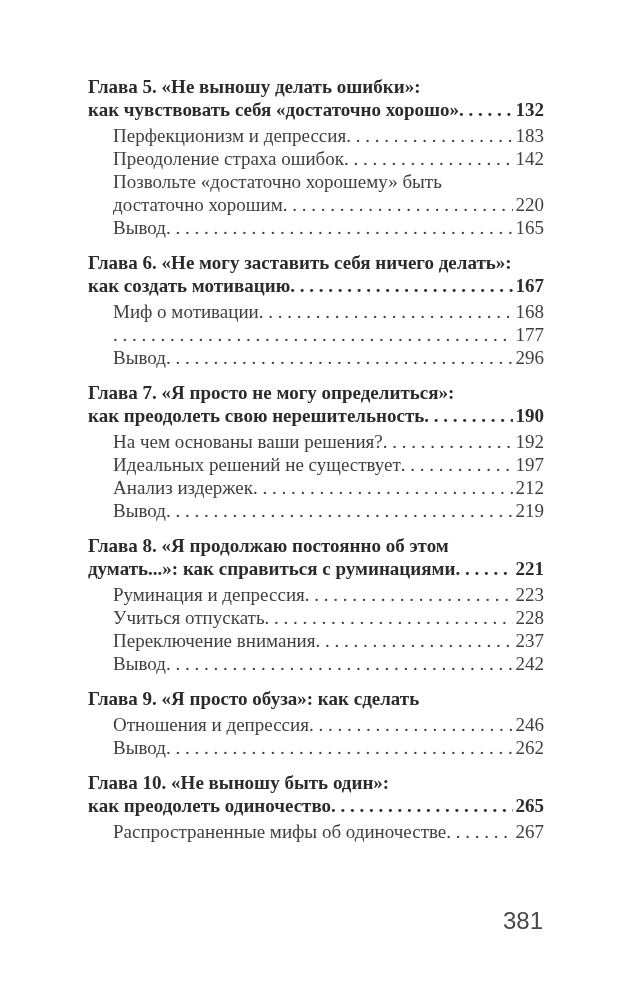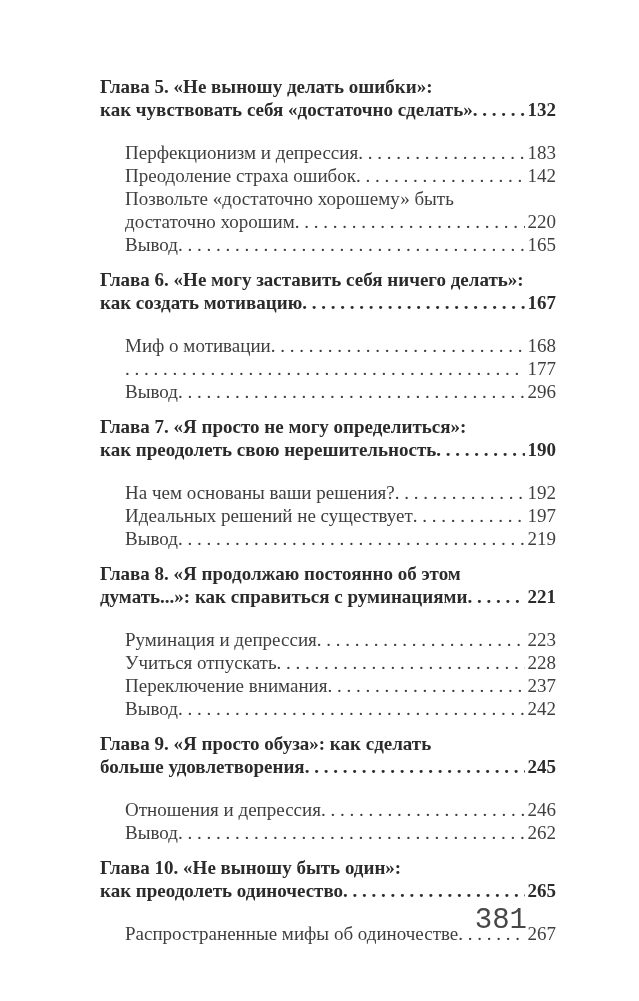--- a/index.html
+++ b/index.html
@@ -7,58 +7,58 @@
     width: 639px;
     height: 1001px;
     background: #ffffff;
     position: relative;
     overflow: hidden;
     font-family: "Liberation Serif", serif;
     color: #3f3f3f;
   }
   .toc {
     position: absolute;
-    left: 100px;
+    left: 88px;
     top: 75px;
     width: 456px;
   }
   .toc-section + .toc-section { margin-top: 12px; }
   .line, .row {
     font-size: 19px;
     line-height: 23px;
     white-space: nowrap;
   }
   .row { display: flex; }
   .h { font-weight: bold; color: #2b2b2b; }
   .label { flex: 0 0 auto; }
   .dots { flex: 1 1 auto; overflow: hidden; }
   .dots::after {
     content: " . . . . . . . . . . . . . . . . . . . . . . . . . . . . . . . . . . . . . . . . . . . . . . . . . . . . . . . . . . . . . . . . . . . . . .";
   }
   .pg { flex: 0 0 auto; padding-left: 3px; }
-  .items { margin-top: 20px; padding-left: 25px; }
+  .items { margin-top: 3px; padding-left: 25px; }
   .footer-page {
     position: absolute;
     top: 908px;
-    right: 112px;
-    font-family: Liberation Mono, monospace;
-    font-size: 29px;
+    right: 96px;
+    font-family: Liberation Sans, sans-serif;
+    font-size: 24px;
     line-height: 26px;
     color: #474747;
   }
 </style>
 </head>
 <body>
 
 <div class="toc">
 
   <section class="toc-section">
     <div class="line h">Глава 5. «Не выношу делать ошибки»:</div>
     <div class="row h">
-      <span class="label">как чувствовать себя «достаточно сделать»</span>
+      <span class="label">как чувствовать себя «достаточно хорошо»</span>
       <span class="dots"></span>
       <span class="pg">132</span>
     </div>
     <div class="items">
       <div class="row">
         <span class="label">Перфекционизм и депрессия</span>
         <span class="dots"></span>
         <span class="pg">183</span>
       </div>
       <div class="row">
@@ -117,20 +117,25 @@
         <span class="label">На чем основаны ваши решения?</span>
         <span class="dots"></span>
         <span class="pg">192</span>
       </div>
       <div class="row">
         <span class="label">Идеальных решений не существует</span>
         <span class="dots"></span>
         <span class="pg">197</span>
       </div>
       <div class="row">
+        <span class="label">Анализ издержек</span>
+        <span class="dots"></span>
+        <span class="pg">212</span>
+      </div>
+      <div class="row">
         <span class="label">Вывод</span>
         <span class="dots"></span>
         <span class="pg">219</span>
       </div>
     </div>
   </section>
 
   <section class="toc-section">
     <div class="line h">Глава 8. «Я продолжаю постоянно об этом</div>
     <div class="row h">
@@ -157,25 +162,20 @@
       <div class="row">
         <span class="label">Вывод</span>
         <span class="dots"></span>
         <span class="pg">242</span>
       </div>
     </div>
   </section>
 
   <section class="toc-section">
     <div class="line h">Глава 9. «Я просто обуза»: как сделать</div>
-    <div class="row h">
-      <span class="label">больше удовлетворения</span>
-      <span class="dots"></span>
-      <span class="pg">245</span>
-    </div>
     <div class="items">
       <div class="row">
         <span class="label">Отношения и депрессия</span>
         <span class="dots"></span>
         <span class="pg">246</span>
       </div>
       <div class="row">
         <span class="label">Вывод</span>
         <span class="dots"></span>
         <span class="pg">262</span>

